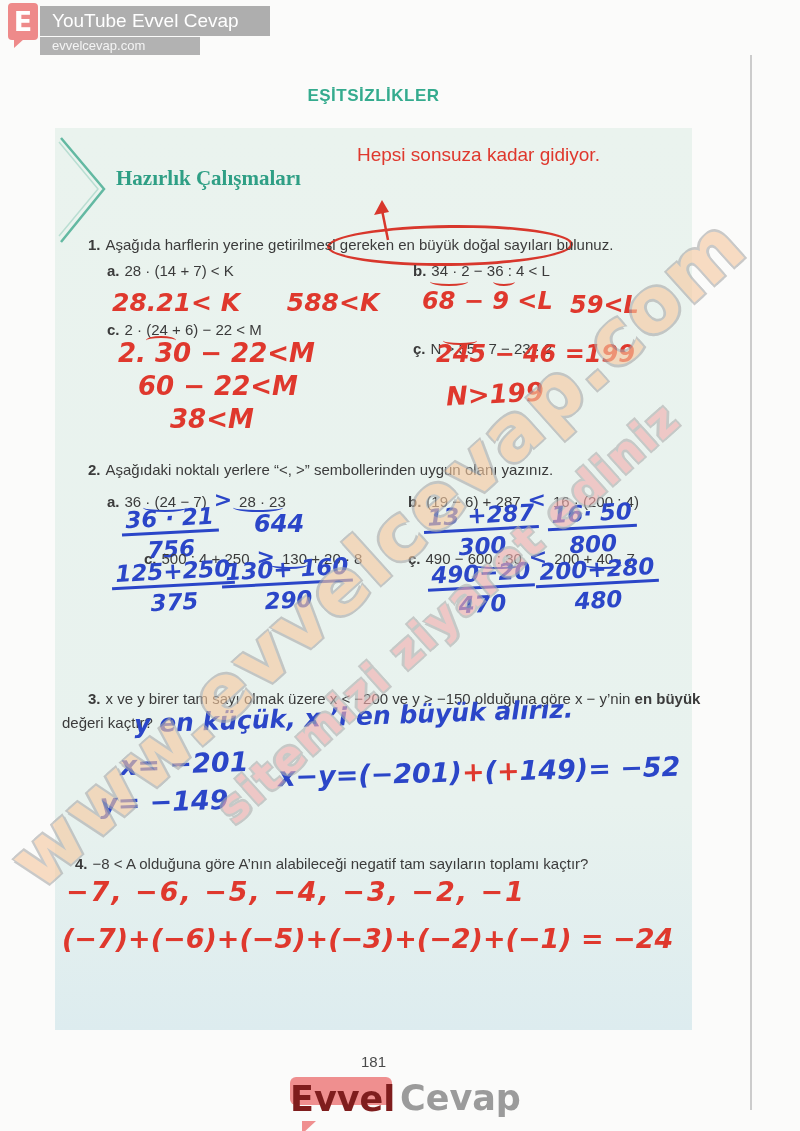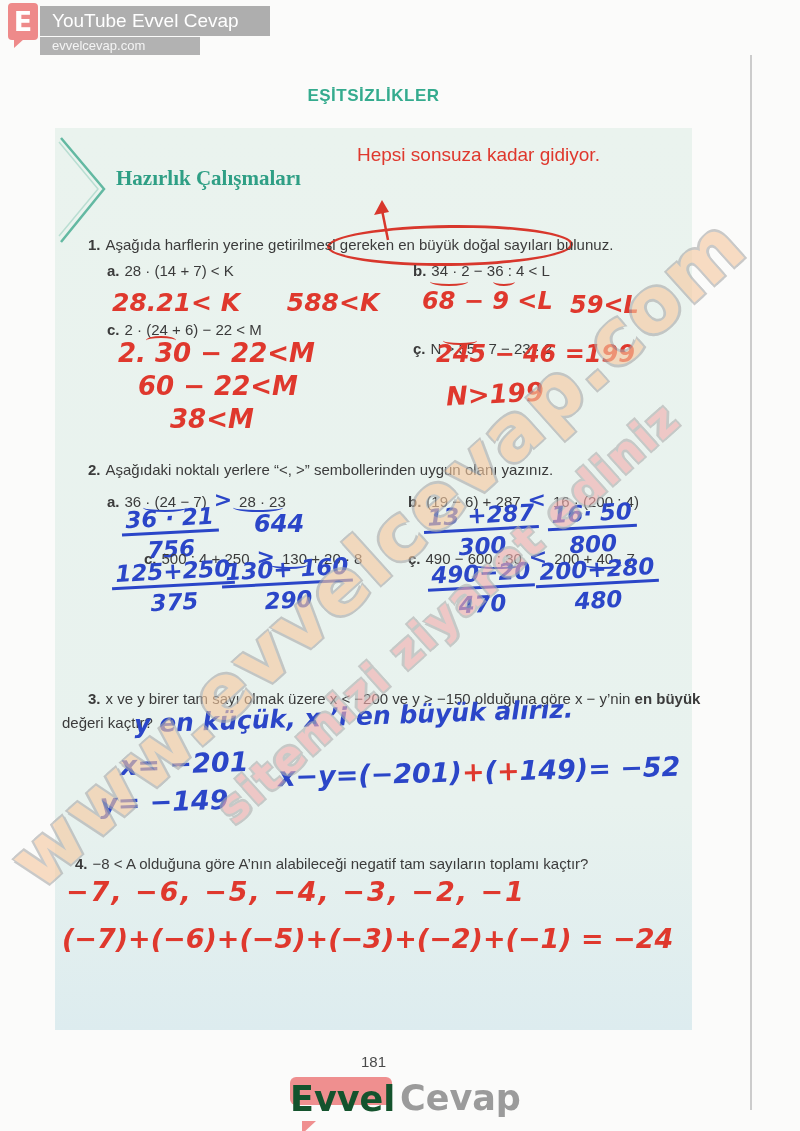--- a/index.html
+++ b/index.html
@@ -75,21 +75,21 @@
     text-shadow:-2px -2px 0 #ababab,2px -2px 0 #ababab,-2px 2px 0 #ababab,2px 2px 0 #ababab;
   }
   .wm2{
     left:224px;top:788px;font-size:45px;color:#f2aeae;transform:rotate(-42deg);
     text-shadow:-2px -2px 0 #b0b0b0,2px -2px 0 #b0b0b0,-2px 2px 0 #b0b0b0,2px 2px 0 #b0b0b0;
   }
   
   .pagenum{left:55px;top:1053px;width:637px;text-align:center;color:#4a4a4a;font-size:15px;}
   .flogo-box{
     left:290px;top:1077px;width:102px;height:28px;background:#ef8f8f;border-radius:6px;
-    color:#14532d;font-weight:bold;font-size:35px;text-align:center;line-height:45px;
+    color:#7f1d1d;font-weight:bold;font-size:35px;text-align:center;line-height:45px;
     font-family:"DejaVu Sans",sans-serif;
   }
   .flogo-tail{
     left:302px;top:1121px;width:0;height:0;
     border-top:13px solid #ef8f8f;border-right:14px solid transparent;
   }
   .flogo-right{
     left:400px;top:1078px;color:#9b9b9b;font-weight:bold;font-size:35px;
     font-family:"DejaVu Sans",sans-serif;
   }

